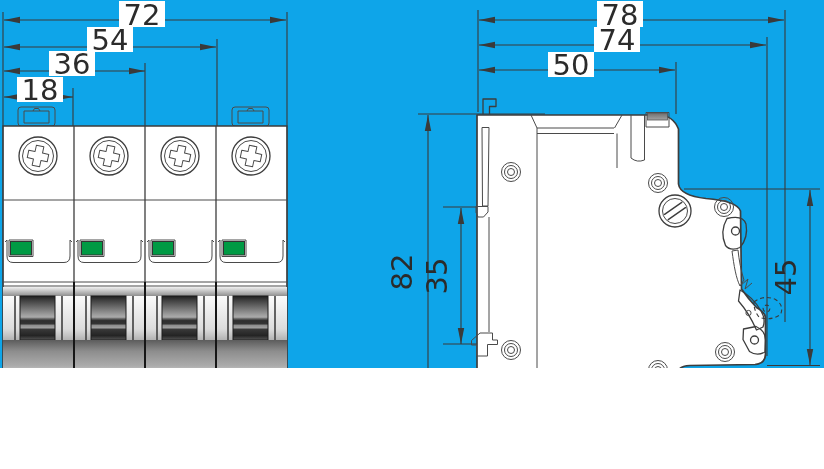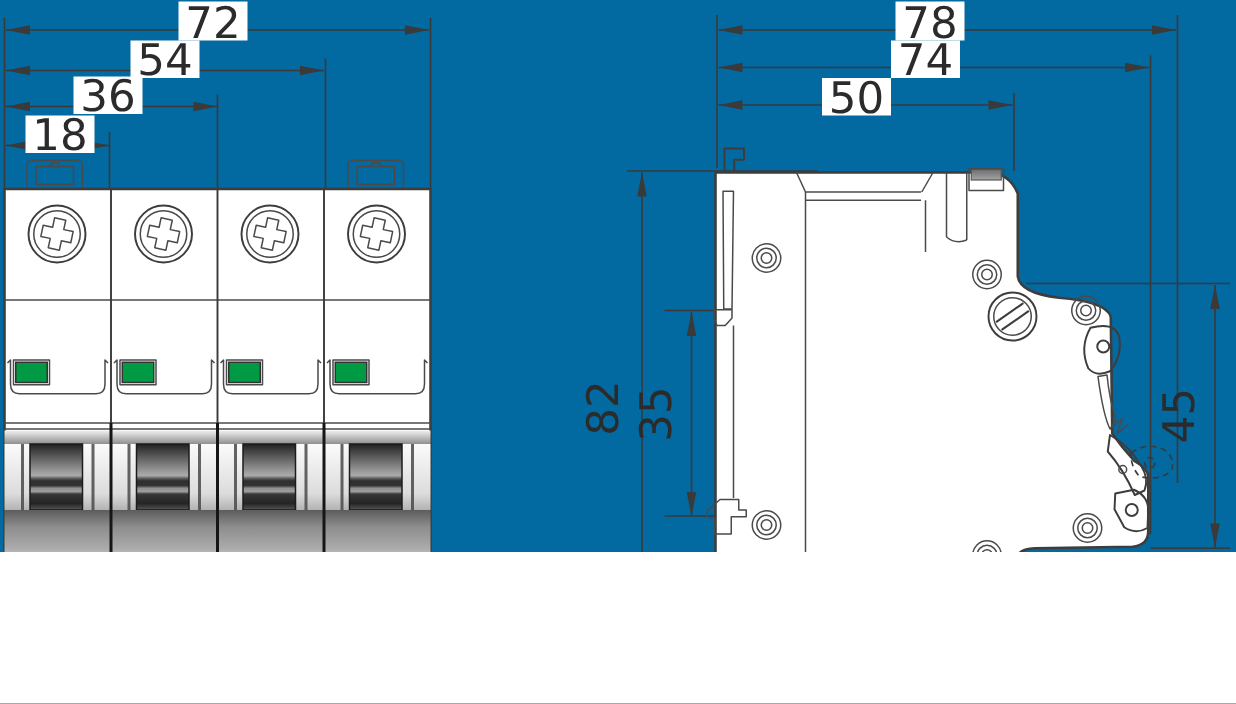--- a/index.html
+++ b/index.html
@@ -1,16 +1,16 @@
 <!DOCTYPE html>
 <html><head>
 <meta charset="utf-8">
 <style>
   html,body{margin:0;padding:0;background:#fff;}
-  .stage{position:relative;width:824px;height:368px;background:#0369a1;overflow:hidden;
+  .stage{position:relative;width:824px;height:368px;background:#0ea5e9;overflow:hidden;
          font-family:"DejaVu Sans",sans-serif;}
   svg{position:absolute;left:0;top:0;}
   .o   {fill:#ffffff;stroke:#3d3d3d;stroke-width:1.7;stroke-linejoin:round;}
   .l   {fill:none;stroke:#3d3d3d;stroke-width:1.3;stroke-linejoin:round;}
   .t   {fill:none;stroke:#4a4a4a;stroke-width:1;stroke-linejoin:round;}
   .d   {fill:none;stroke:#3a3a3a;stroke-width:1.1;}
   .dash{stroke-dasharray:4 3;}
   .a   {fill:#3a3a3a;stroke:none;}
   .wbg {fill:#ffffff;stroke:none;}
   .lbl {font-family:"DejaVu Sans",sans-serif;font-size:29px;fill:#2b2b2b;}

